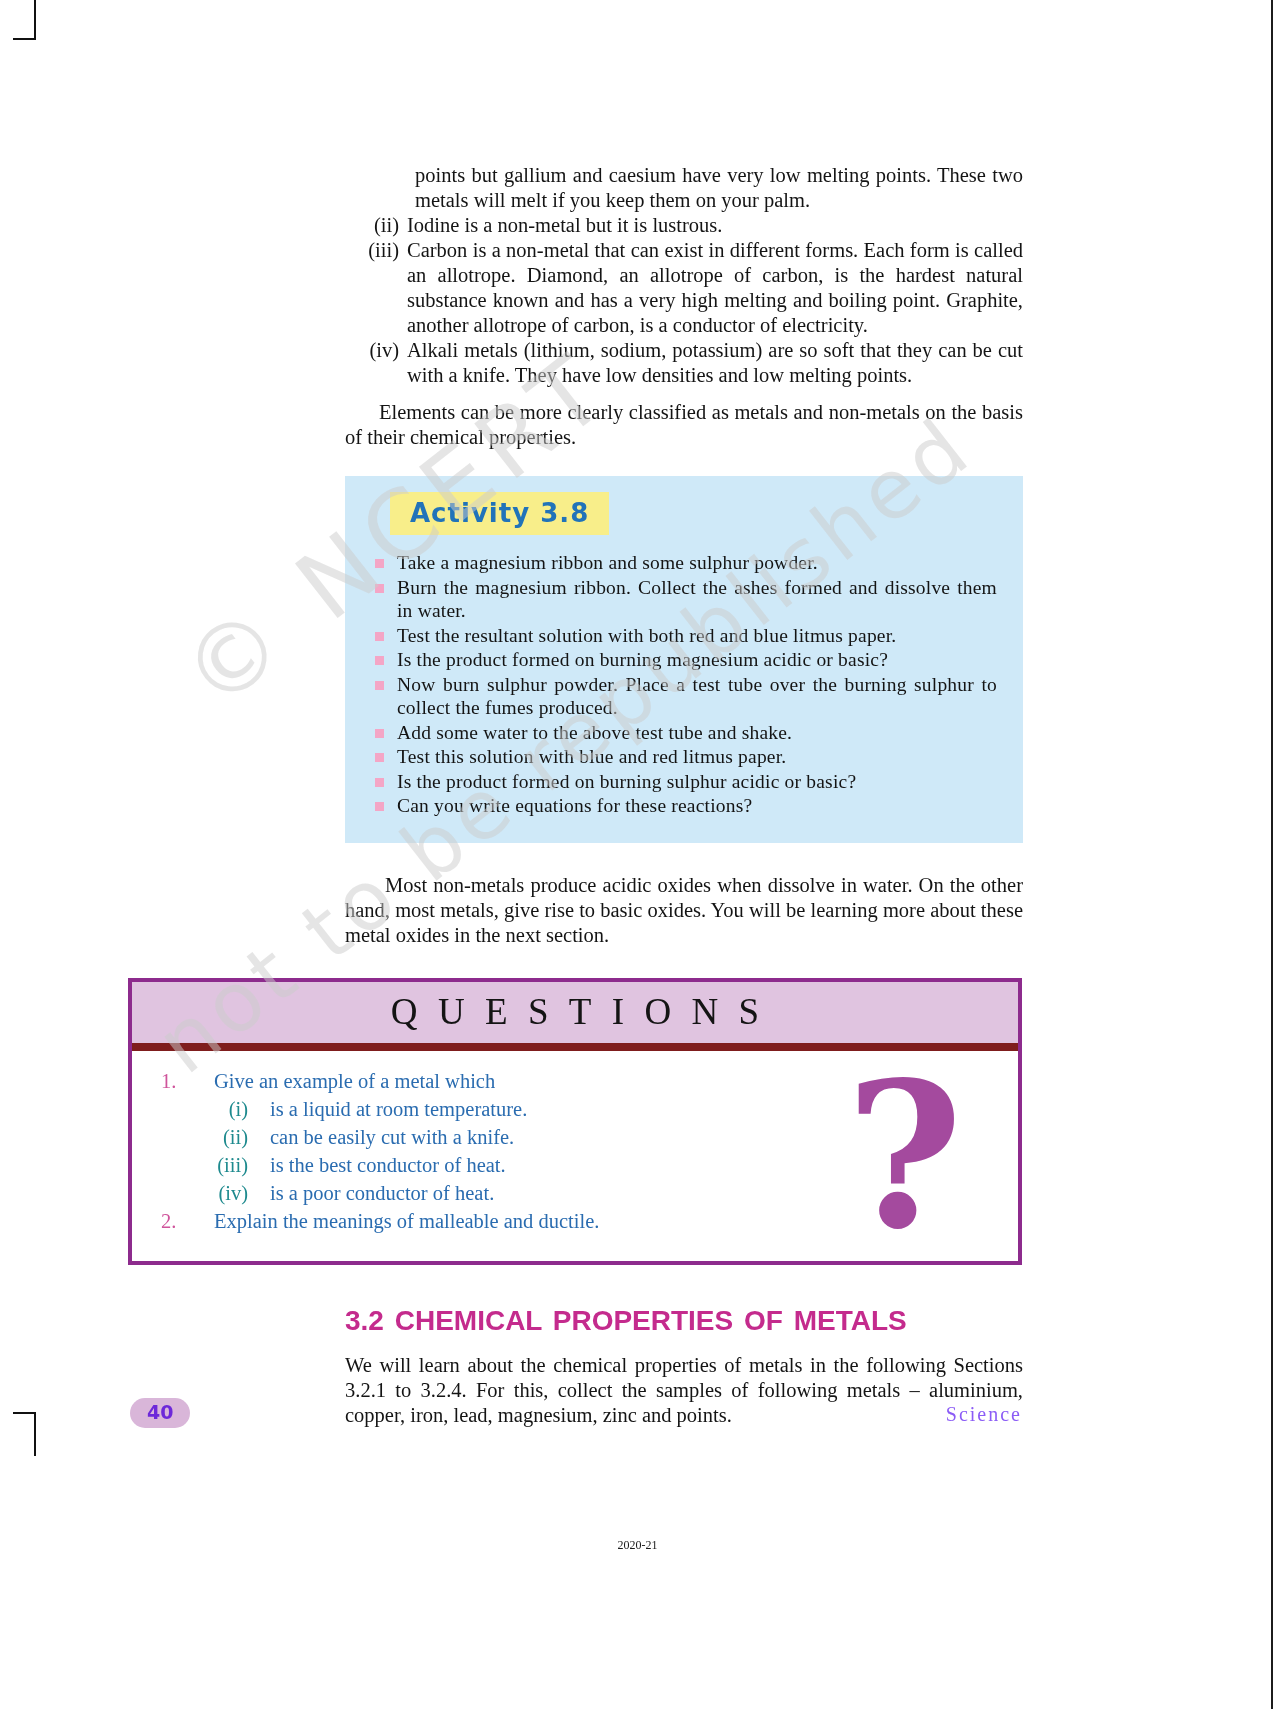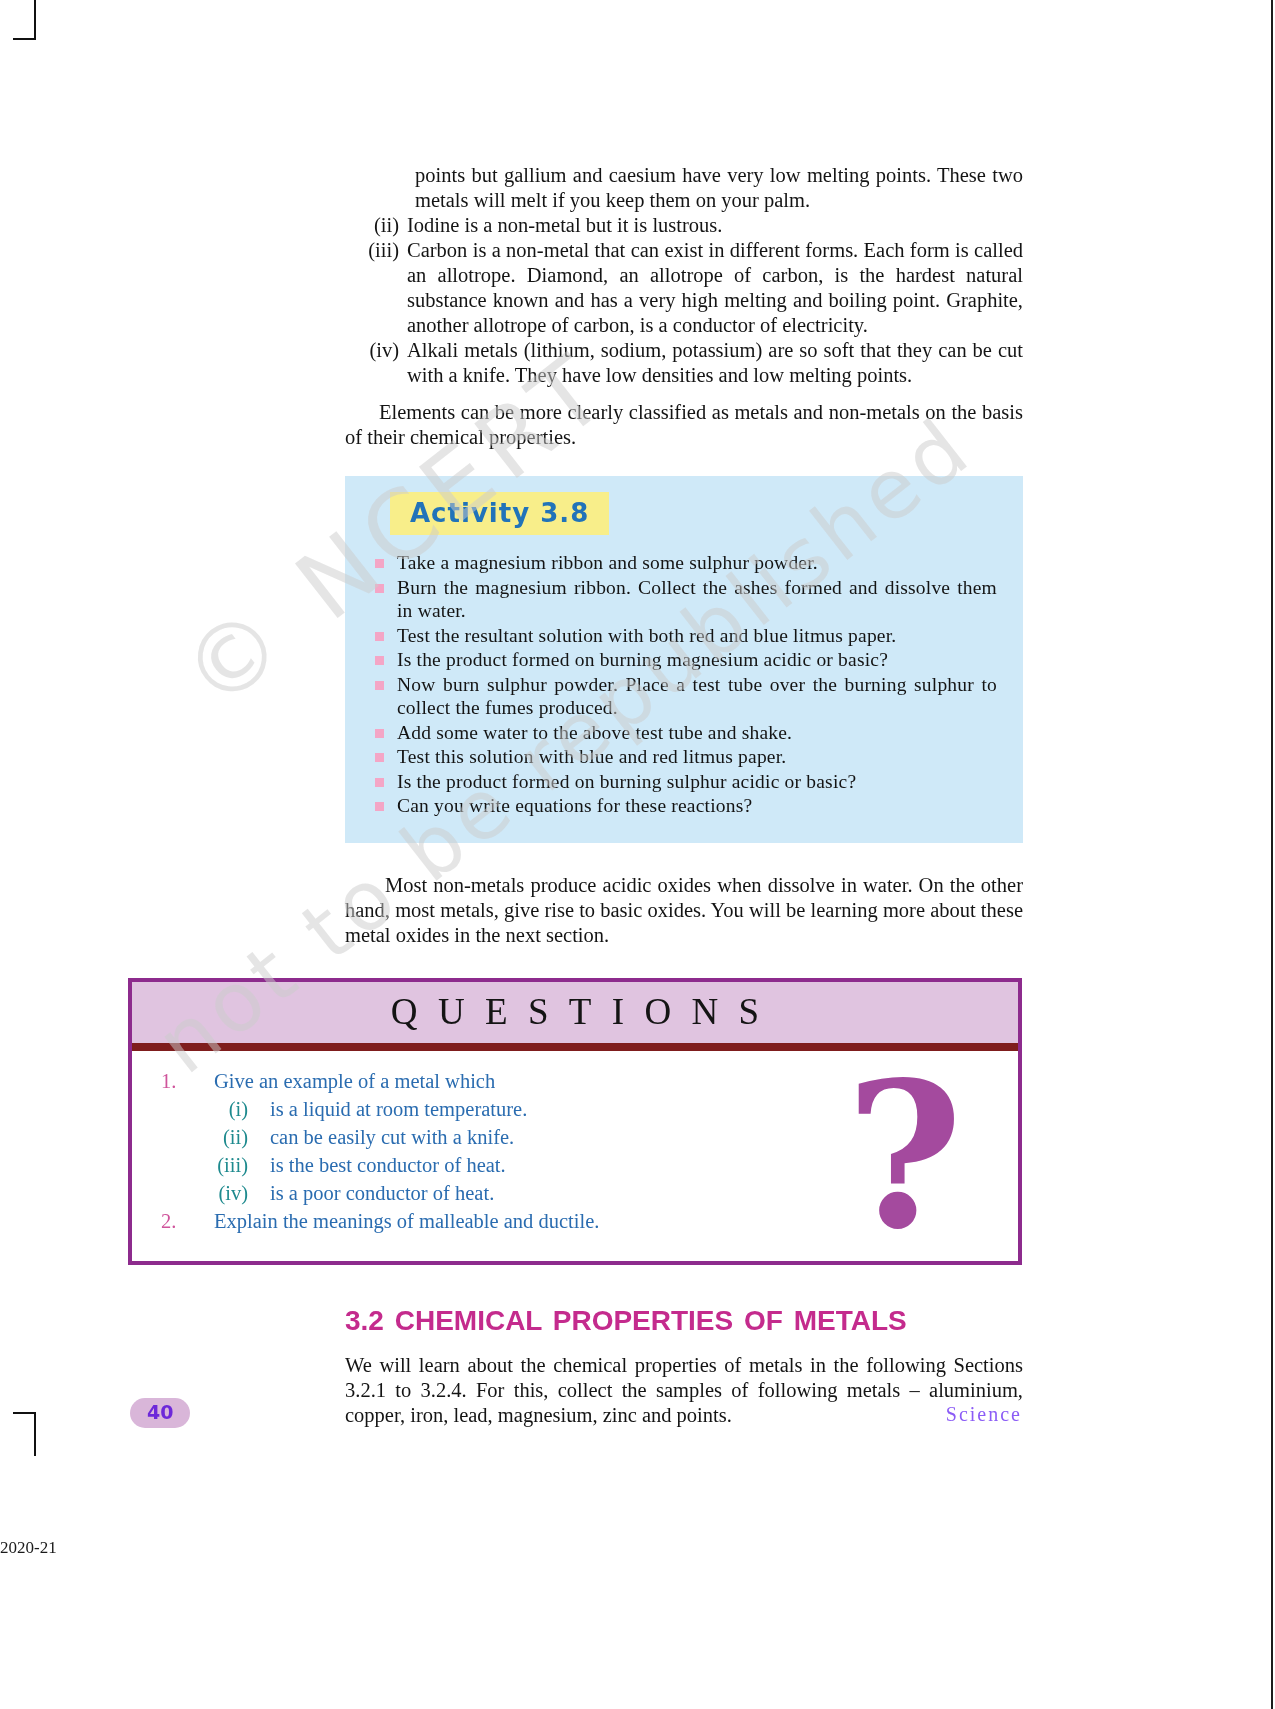--- a/index.html
+++ b/index.html
@@ -114,21 +114,21 @@
     padding:3px 17px 5px 17px;
     font-family:"DejaVu Sans", sans-serif; font-weight:bold; font-size:19px; color:#6d28d9;
     z-index:6;
   }
   .footer-science {
     position:absolute; right:253px; top:1403px;
     font-size:20px; letter-spacing:2px; color:#8b5cf6; z-index:6;
   }
   .footer-year {
     position:absolute; left:0; top:1538px; width:100%;
-    text-align:left; font-size:17px; color:#1a1a1a; z-index:6;
+    text-align:center; font-size:12px; color:#1a1a1a; z-index:6;
   }
 </style>
 </head>
 <body>
 
 <div class="page">
 
   <div class="mark mark-tl-v"></div>
   <div class="mark mark-tl-h"></div>
   <div class="mark mark-bl-v"></div>

